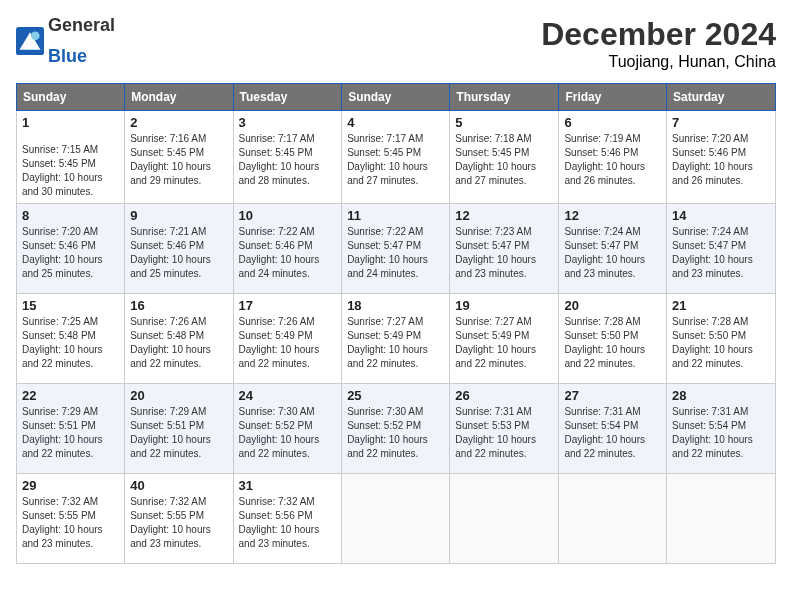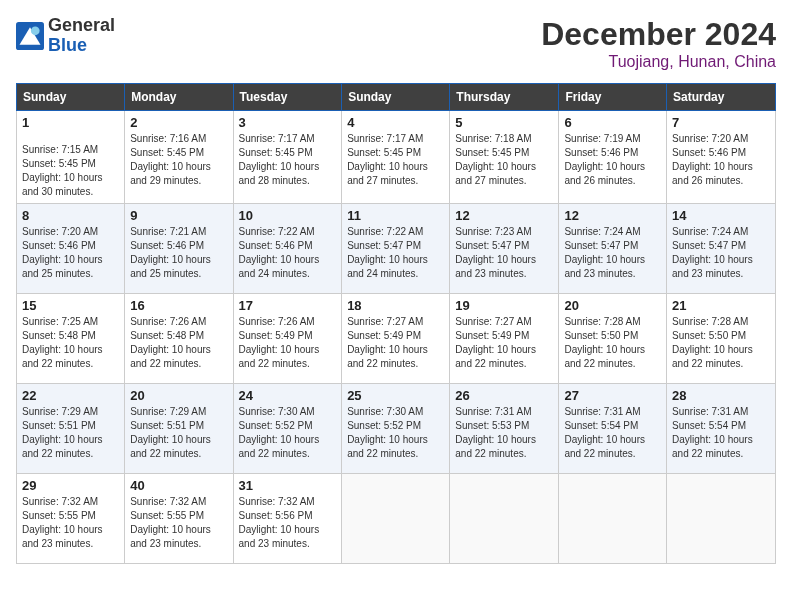--- a/index.html
+++ b/index.html
@@ -19,47 +19,48 @@
     .logo {
       display: flex;
       align-items: center;
     }
     .logo-text {
       display: flex;
       flex-direction: column;
       font-size: 18px;
       font-weight: bold;
       line-height: 1.1;
+      gap: 11px;
     }
     .logo-general { color: #333; }
     .logo-blue { color: #1a5fb4; }
     .logo-icon {
       width: 28px;
       height: 28px;
       margin-right: 4px;
     }
     .title-block {
       text-align: right;
     }
     .month-title {
       font-size: 32px;
       font-weight: bold;
       color: #333;
     }
     .location-title {
       font-size: 16px;
-      color: #701a75;
+      color: #000000;
     }
     .calendar {
       width: 100%;
       border-collapse: collapse;
       font-size: 10.5px;
     }
     .calendar th {
-      background: #404040;
+      background: #737373;
       color: #fff;
       text-align: left;
       padding: 6px 6px;
       font-size: 12px;
       font-weight: bold;
       border: 1px solid #1a5fb4;
     }
     .calendar td {
       border: 1px solid #ccc;
       vertical-align: top;

